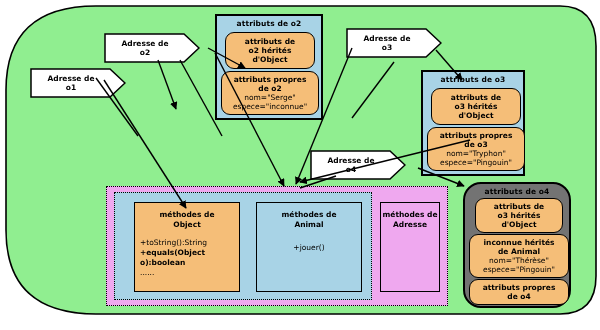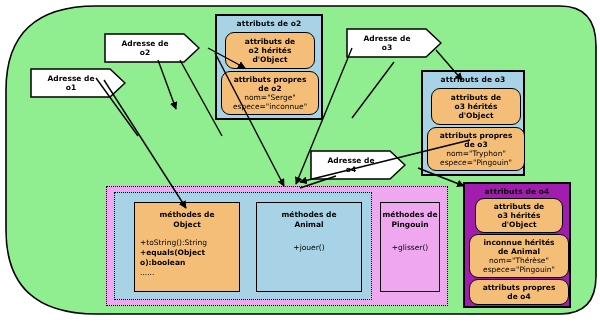--- a/index.html
+++ b/index.html
@@ -12,21 +12,21 @@
   #svg-arrows{z-index:40;pointer-events:none;}
 
   .box{position:absolute;box-sizing:border-box;z-index:20;}
 
   
   .attrbox{background:#a8d3e6;border:2px solid #000;}
   .attrbox > .hdr{font-size:7.5px;font-weight:bold;color:#000;text-align:center;
                   padding-top:3px;letter-spacing:.1px;line-height:9px;}
 
   
-  .attrbox.pink{background:#a21caf;}
+  .attrbox.pink{background:#737373;border-radius:18px;}
 
   
   .pill{position:absolute;box-sizing:border-box;background:#f5be78;
         border:1.6px solid #000;border-radius:9px;
         display:flex;flex-direction:column;align-items:center;justify-content:center;
         text-align:center;}
   .pill .t{font-size:7.5px;font-weight:bold;line-height:9px;color:#000;}
   .pill .v{font-size:7.5px;font-weight:normal;line-height:9.5px;color:#000;}
 
   
@@ -171,22 +171,21 @@
   </div>
 
   <div class="mbox blue" style="left:256px;top:202px;width:106px;height:90px;">
     <div class="mtitle">méthodes de</div>
     <div class="mtitle" style="padding-top:0;">Animal</div>
     <div class="mlist centered" style="padding-top:14px;text-align:center;">+jouer()</div>
   </div>
 
   <div class="mbox pink" style="left:380px;top:202px;width:60px;height:90px;">
     <div class="mtitle">méthodes de</div>
-    <div class="mtitle" style="padding-top:0;">Pingouin</div>
-    <div class="mlist centered" style="padding-top:14px;">+glisser()</div>
+    <div class="mtitle" style="padding-top:0;">Adresse</div>
   </div>
 
   <div class="flag" style="left:30px;top:68px;width:96px;height:30px;">
     <svg width="96" height="30" viewBox="0 0 96 30">
       <path d="M 1 1 L 80 1 L 95 15 L 80 29 L 1 29 Z" fill="#ffffff" stroke="#000" stroke-width="1.5"></path>
     </svg>
     <div class="flabel">
       <span>Adresse de</span>
       <span>o1</span>
     </div>

